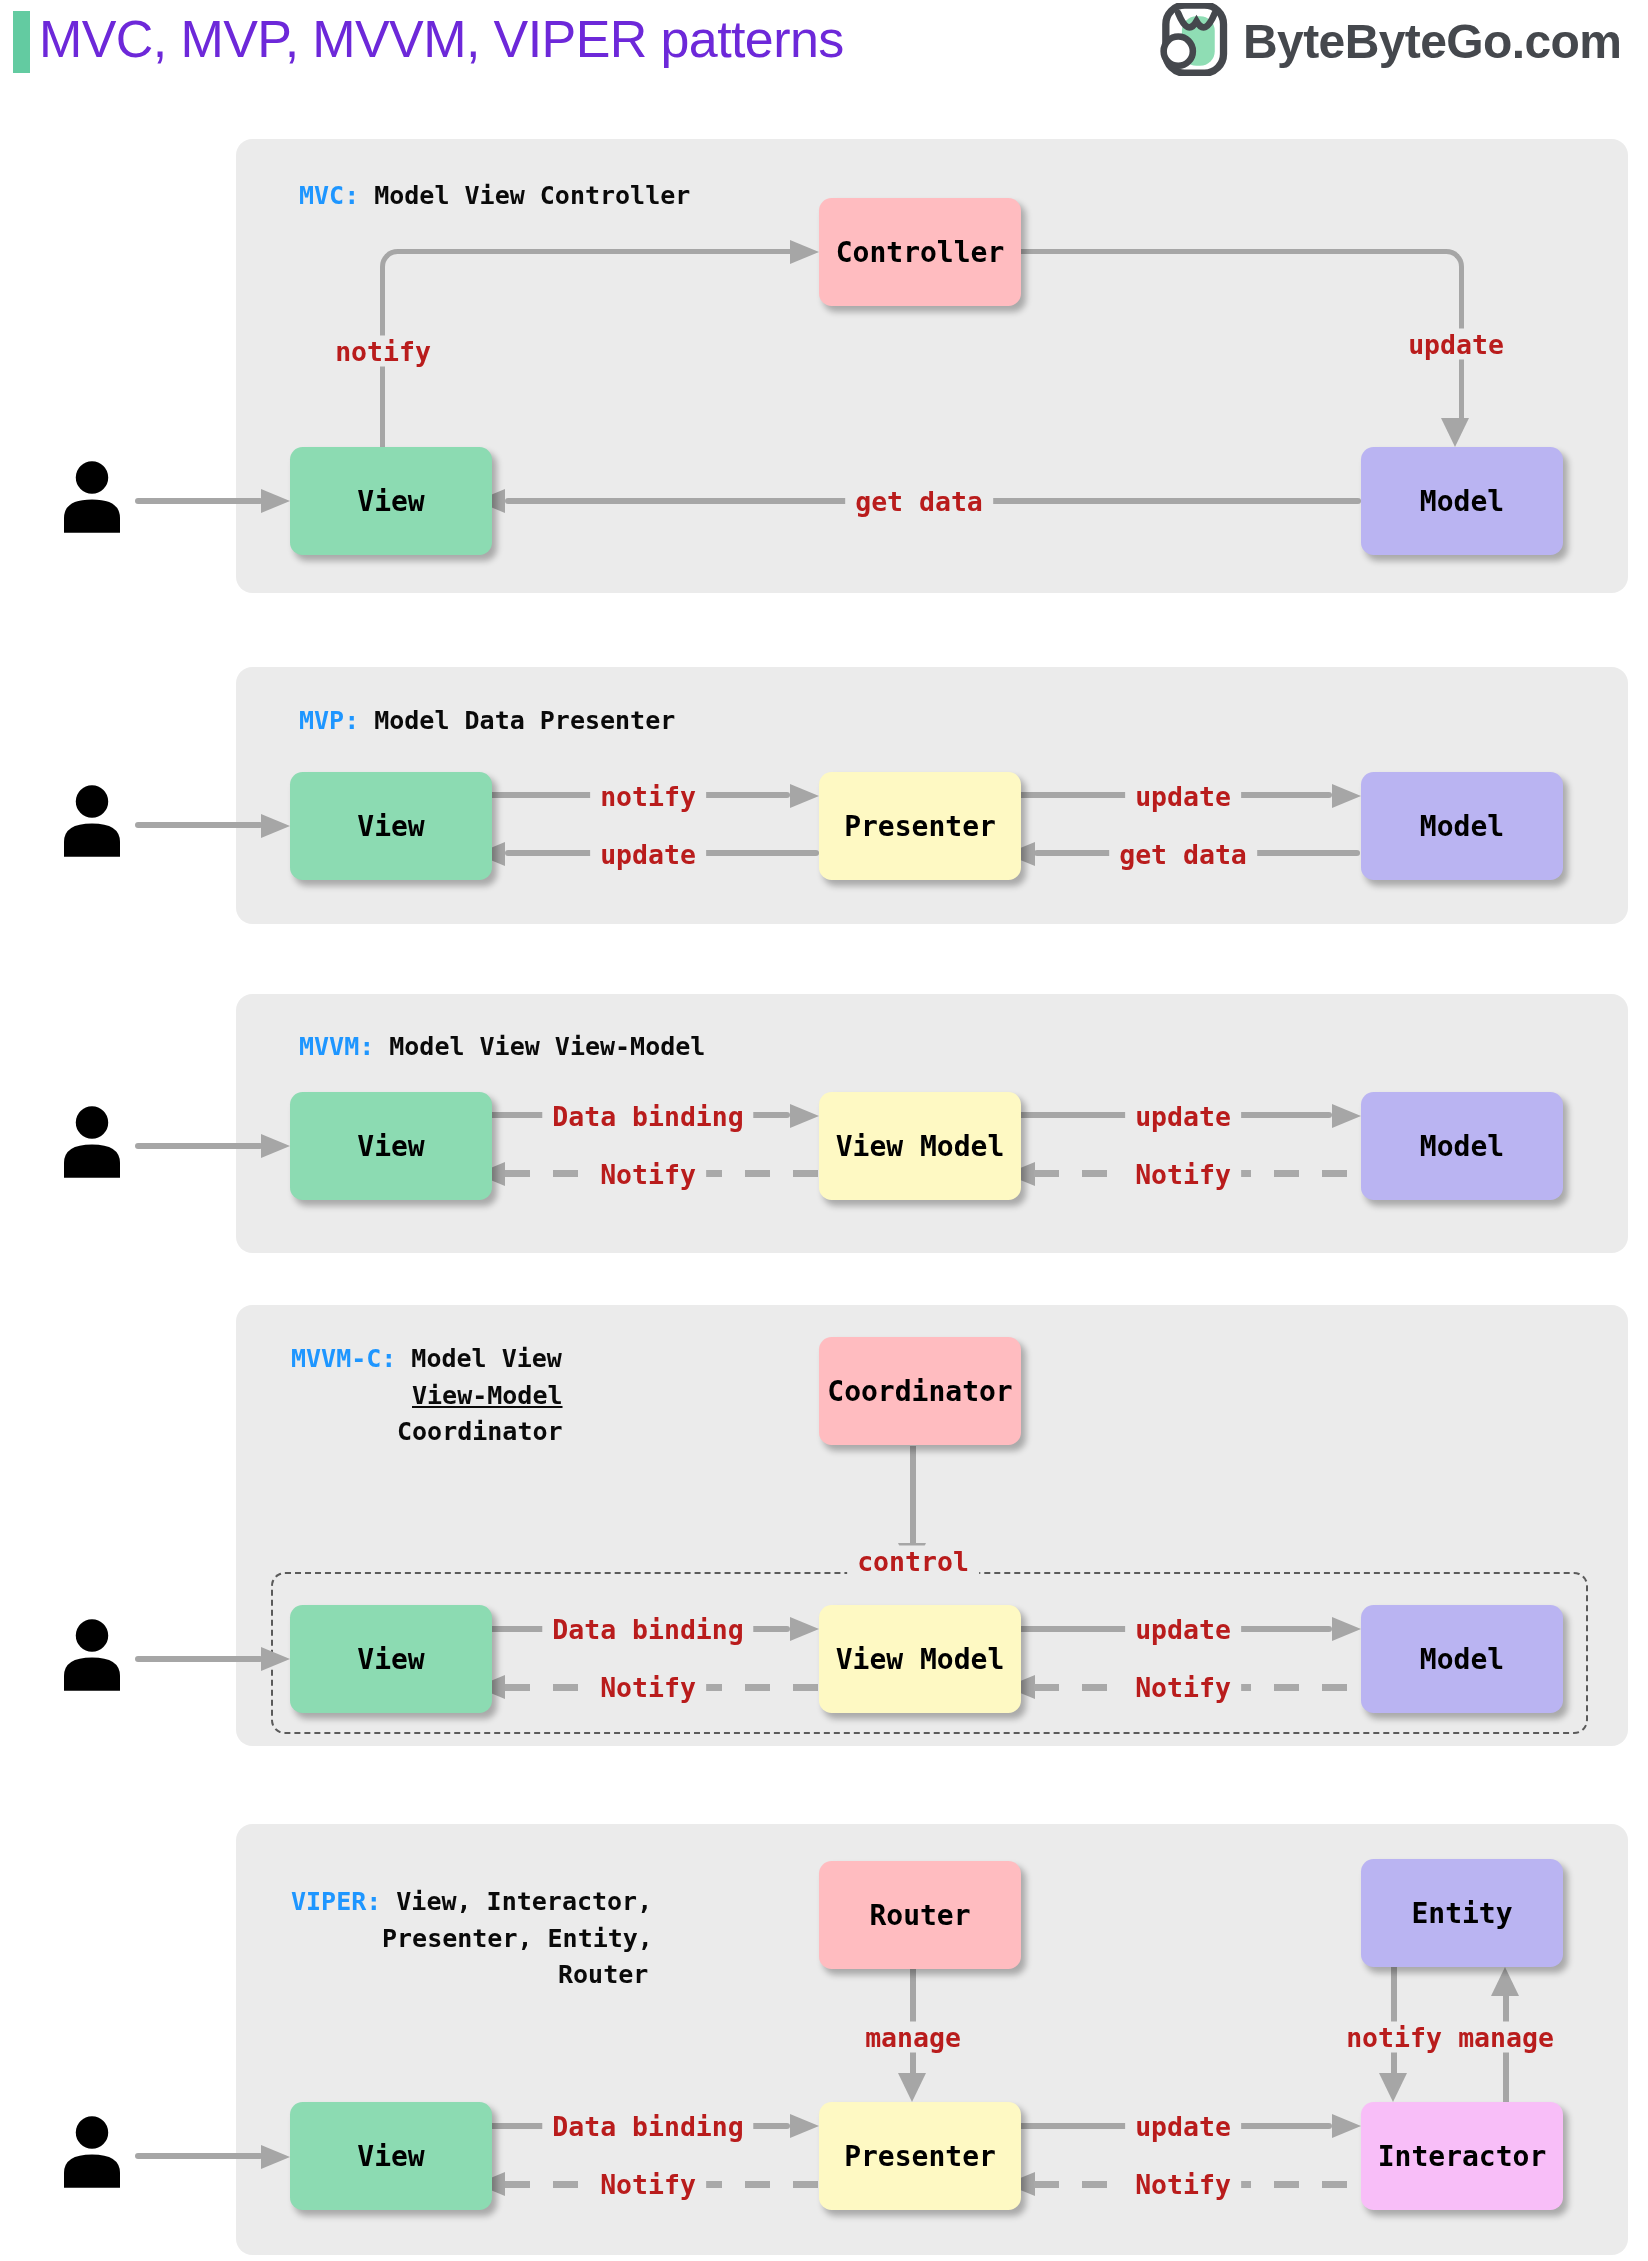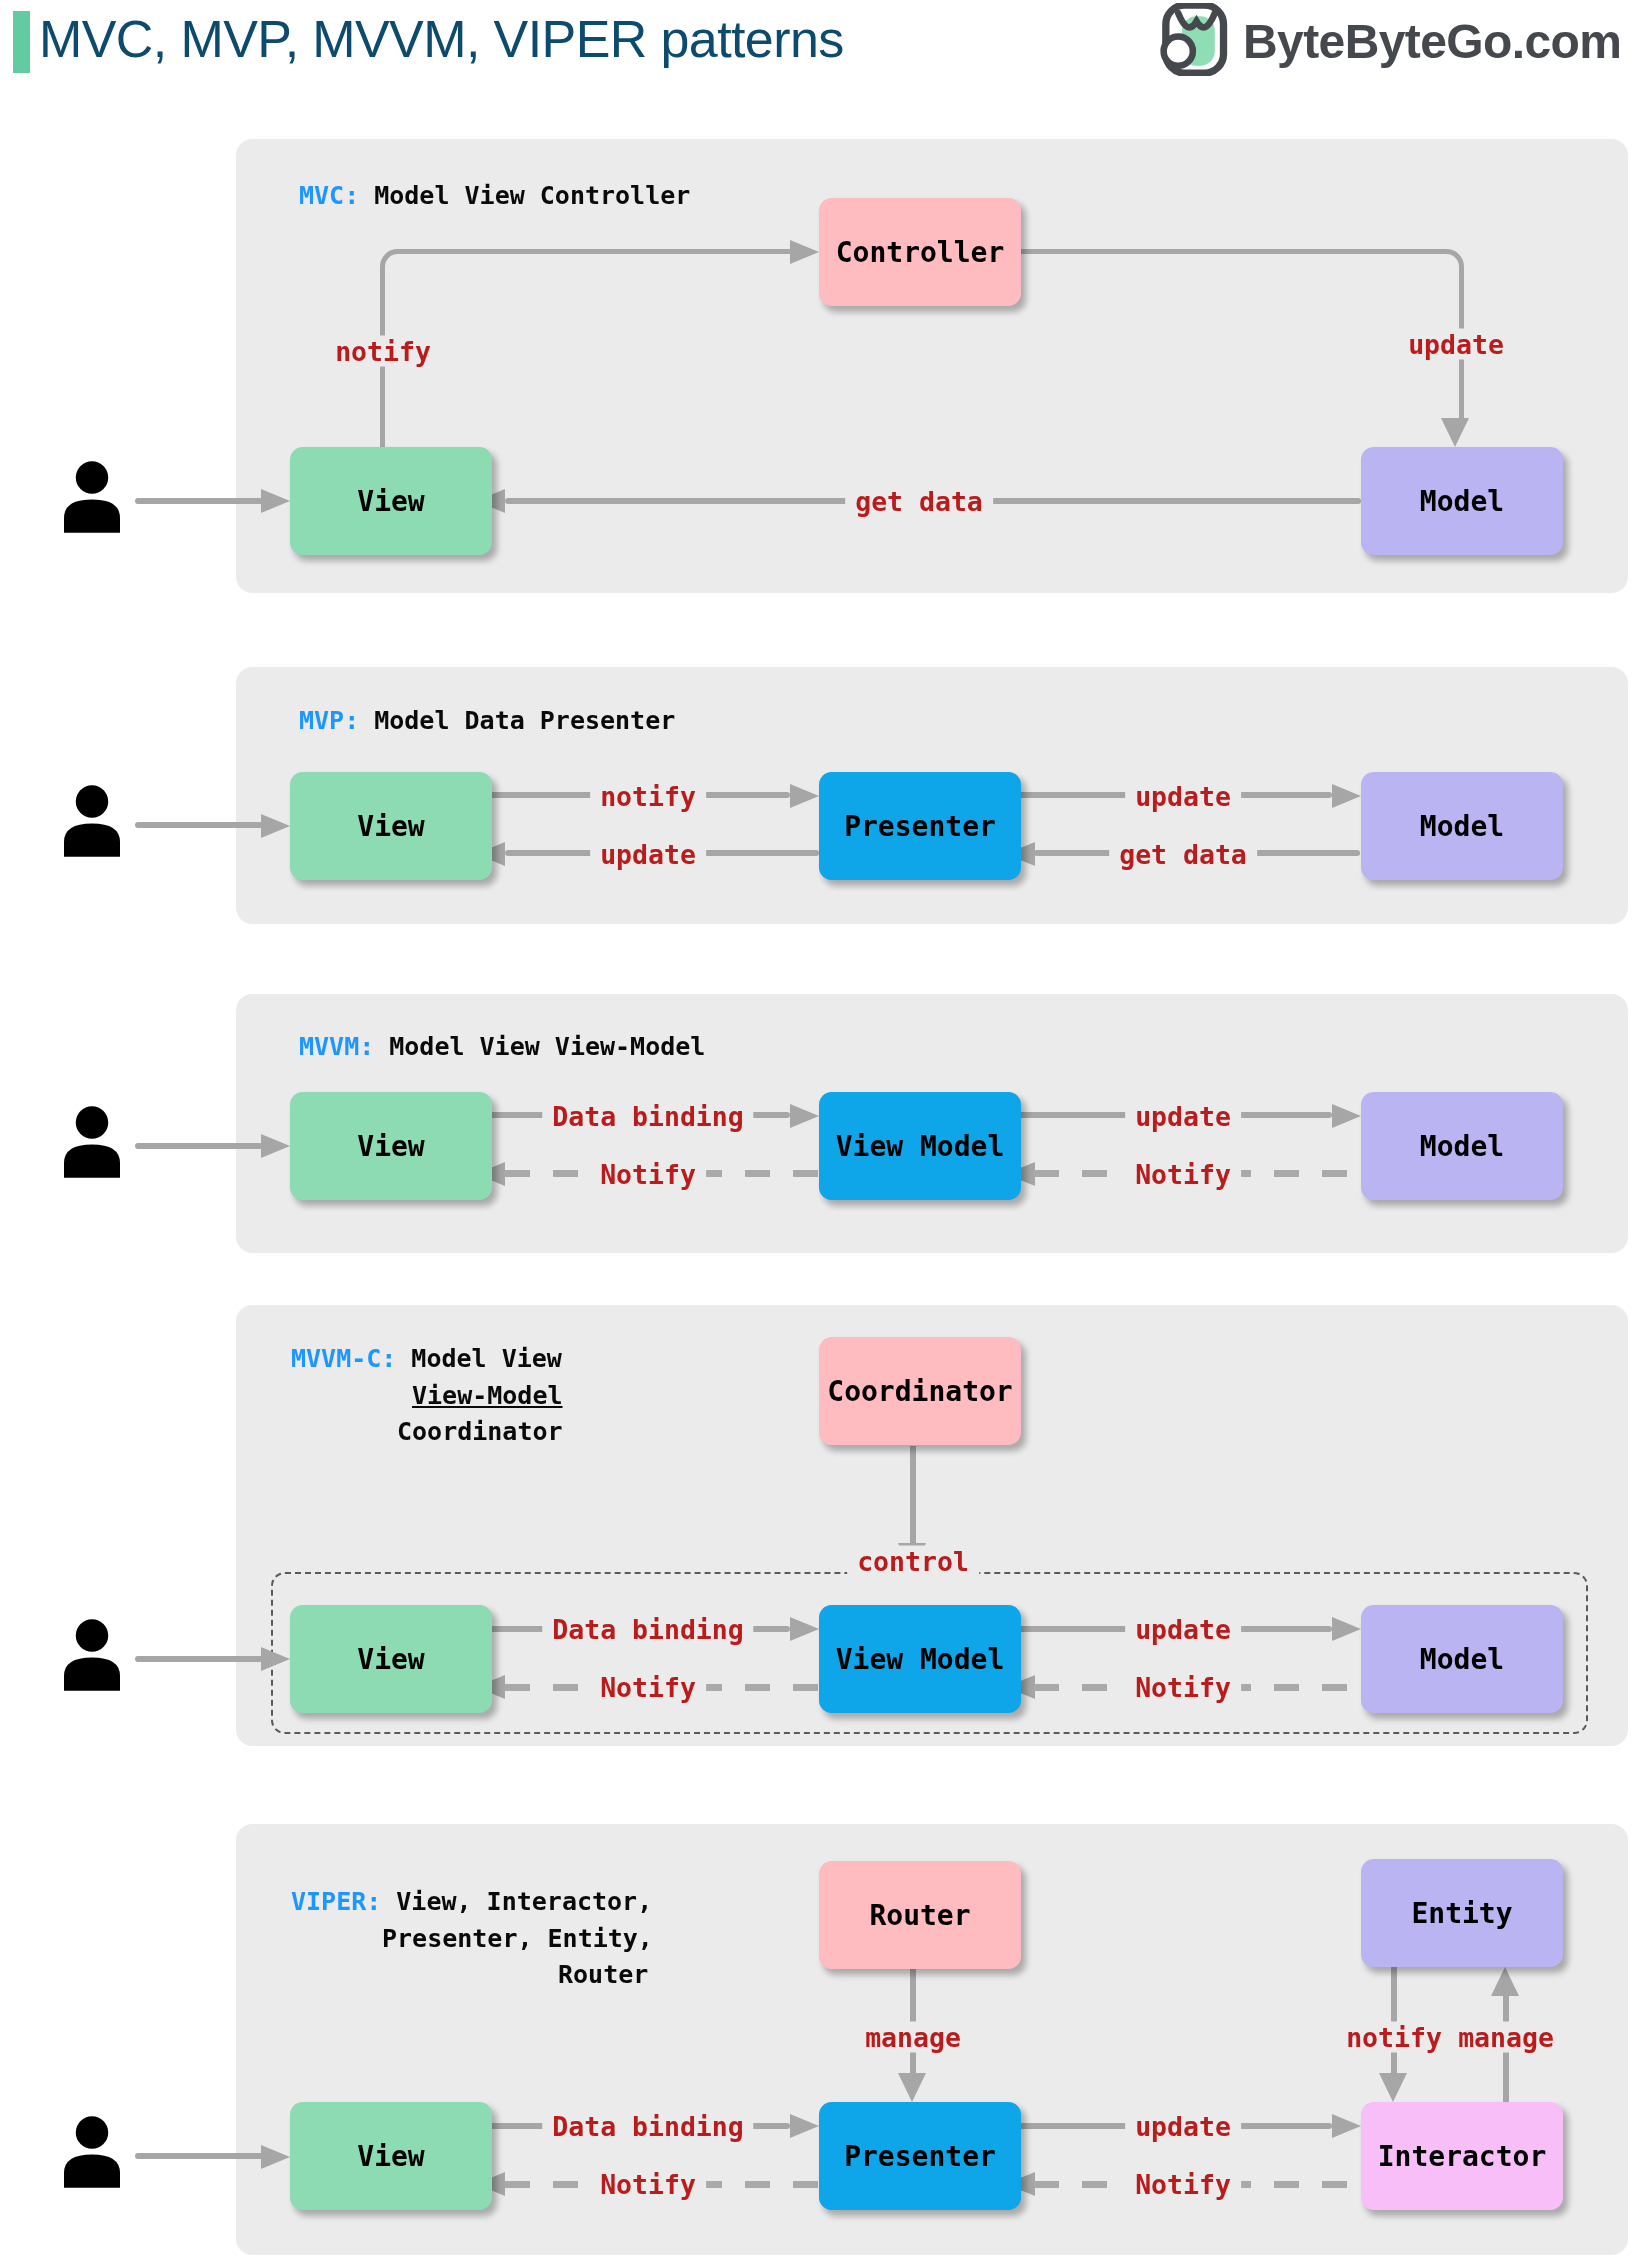--- a/index.html
+++ b/index.html
@@ -3,42 +3,42 @@
 <meta charset="utf-8">
 <style>
   html,body{margin:0;padding:0;}
   body{width:1649px;height:2261px;background:#ffffff;position:relative;overflow:hidden;
        font-family:"DejaVu Sans Mono",monospace;}
   .abs{position:absolute;}
   .panel{position:absolute;left:236px;width:1392px;background:#EBEBEB;border-radius:16.4px;}
   .box{position:absolute;width:202px;height:108px;border-radius:12.6px;display:flex;align-items:center;
        justify-content:center;font:700 28px "DejaVu Sans Mono",monospace;color:#000;
        box-shadow:4.4px 5.7px 6.3px rgba(0,0,0,0.28);z-index:2;}
-  .green{background:#8CDBB2}.pink{background:#FFBCC0}.yellow{background:#0ea5e9}
+  .green{background:#8CDBB2}.pink{background:#FFBCC0}.yellow{background:#fef9c3}
   .purple{background:#BAB4F2}.magenta{background:#F8BEF8}
   .hline{position:absolute;height:5.7px;background:#A6A6A6;border-radius:3.2px;z-index:1;}
   .vline{position:absolute;width:5.7px;background:#A6A6A6;z-index:1;}
   .dash{position:absolute;height:7px;z-index:1;
         background:repeating-linear-gradient(90deg,#A9A9A9 0 25px,transparent 25px 48px);}
   .corner{position:absolute;z-index:1;}
   .ah-r{position:absolute;width:0;height:0;border-top:12px solid transparent;
         border-bottom:12px solid transparent;border-left:29px solid #A6A6A6;z-index:1;}
   .ah-l{position:absolute;width:0;height:0;border-top:12px solid transparent;
         border-bottom:12px solid transparent;border-right:29px solid #A6A6A6;z-index:1;}
   .ah-d{position:absolute;width:0;height:0;border-left:14.5px solid transparent;
         border-right:14.5px solid transparent;border-top:29px solid #A6A6A6;z-index:1;}
   .ah-u{position:absolute;width:0;height:0;border-left:14.5px solid transparent;
         border-right:14.5px solid transparent;border-bottom:29px solid #A6A6A6;z-index:1;}
   .lbl{position:absolute;transform:translate(-50%,-50%);background:#EBEBEB;padding:0 10px;
        font:700 26.5px "DejaVu Sans Mono",monospace;white-space:nowrap;z-index:3;color:#b91c1c;}
   .lbl.tight{padding:0 5px;}
   .sec-line{position:absolute;font:700 25px "DejaVu Sans Mono",monospace;white-space:nowrap;color:#0a0a0a;z-index:3;}
   .acc{color:#1E96FF;margin-right:15px;}
   .page-title{position:absolute;left:39px;top:8.8px;font:500 52px "Liberation Sans",sans-serif;
-      color:#0c4a6e;letter-spacing:-0.6px;}
+      color:#6d28d9;letter-spacing:-0.6px;}
   .title-bar{position:absolute;left:12.6px;top:11.3px;width:17px;height:62px;background:#63CBA1;}
   .logo-text{position:absolute;left:1243px;top:14px;font:700 48px "Liberation Sans",sans-serif;
       color:#45484D;letter-spacing:-0.6px;}
   .person{position:absolute;width:74px;height:84px;fill:#000;z-index:2;}
 </style>
 </head>
 <body>
 
 <div class="title-bar"></div>
 <div class="page-title">MVC, MVP, MVVM, VIPER patterns</div>

